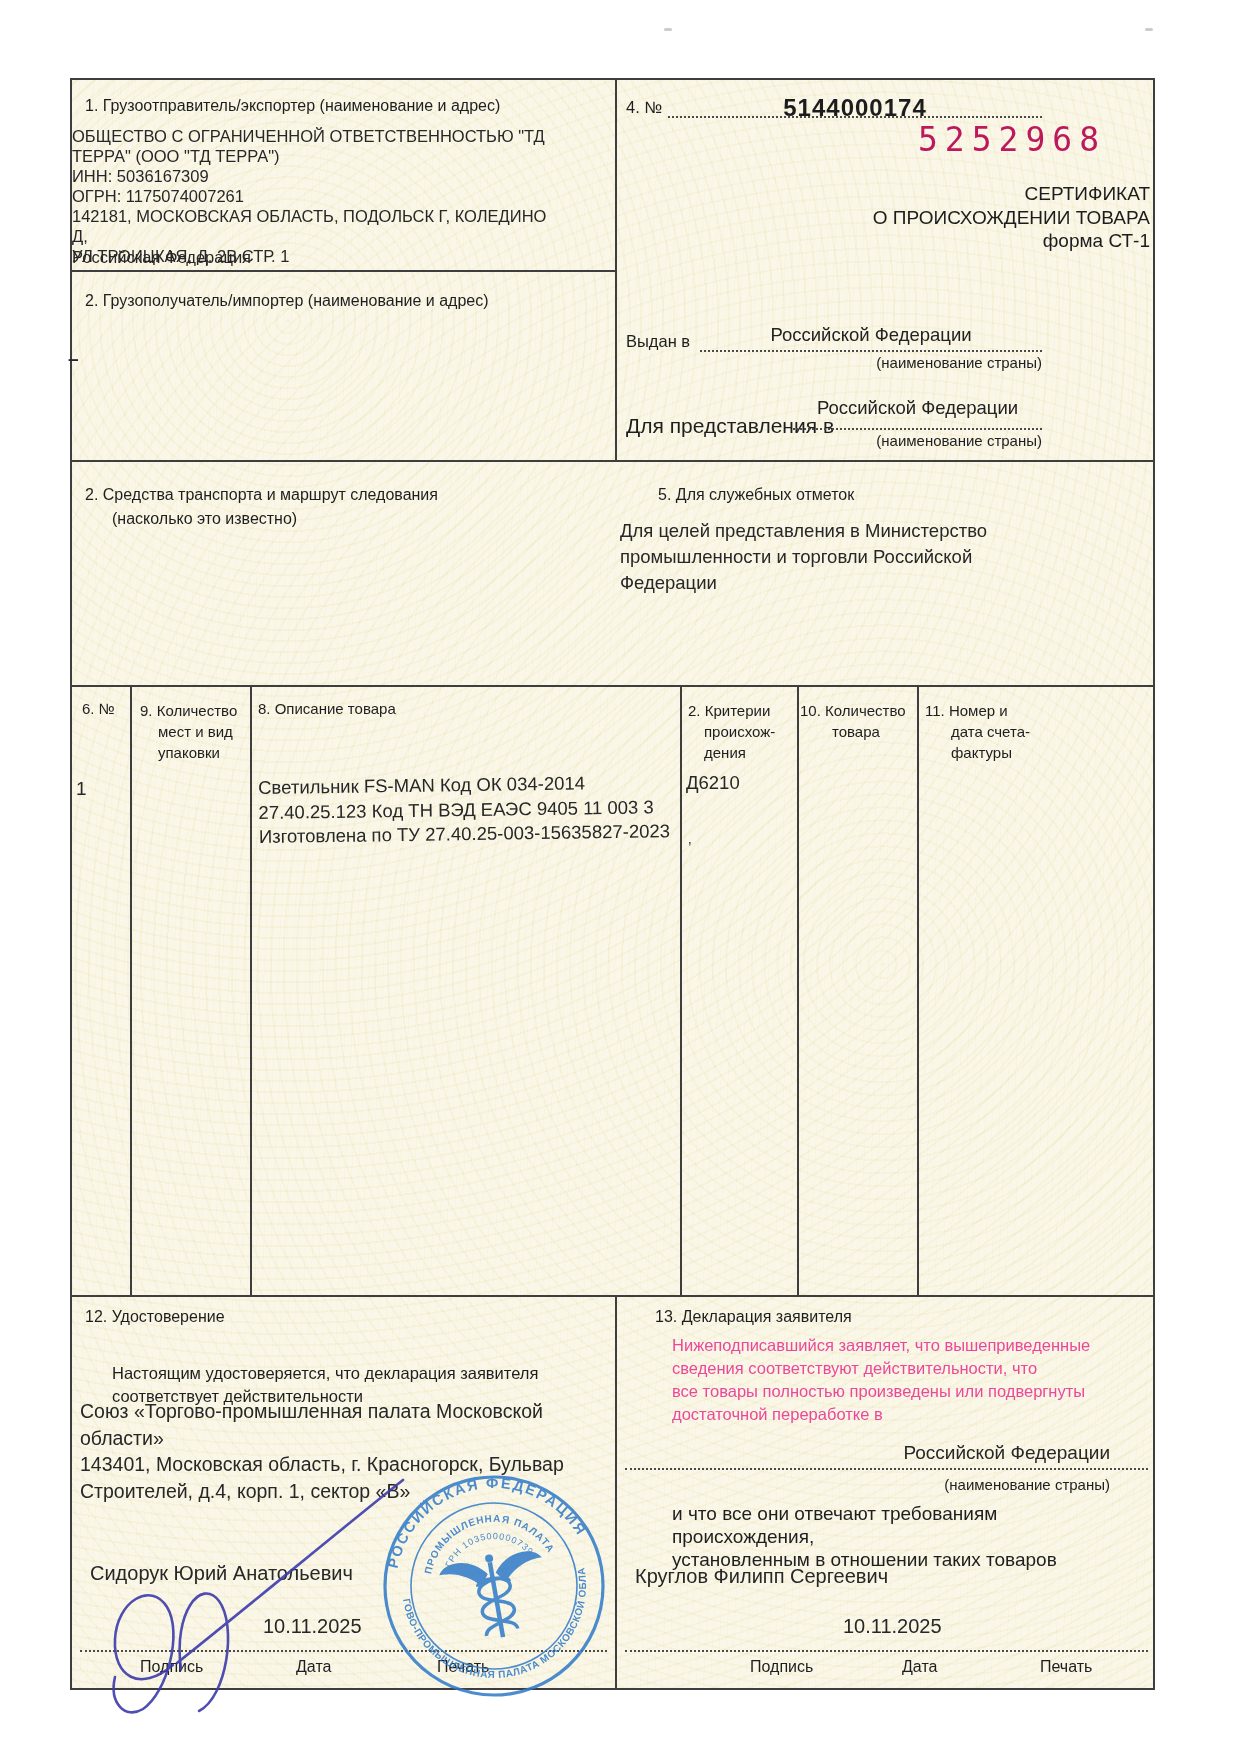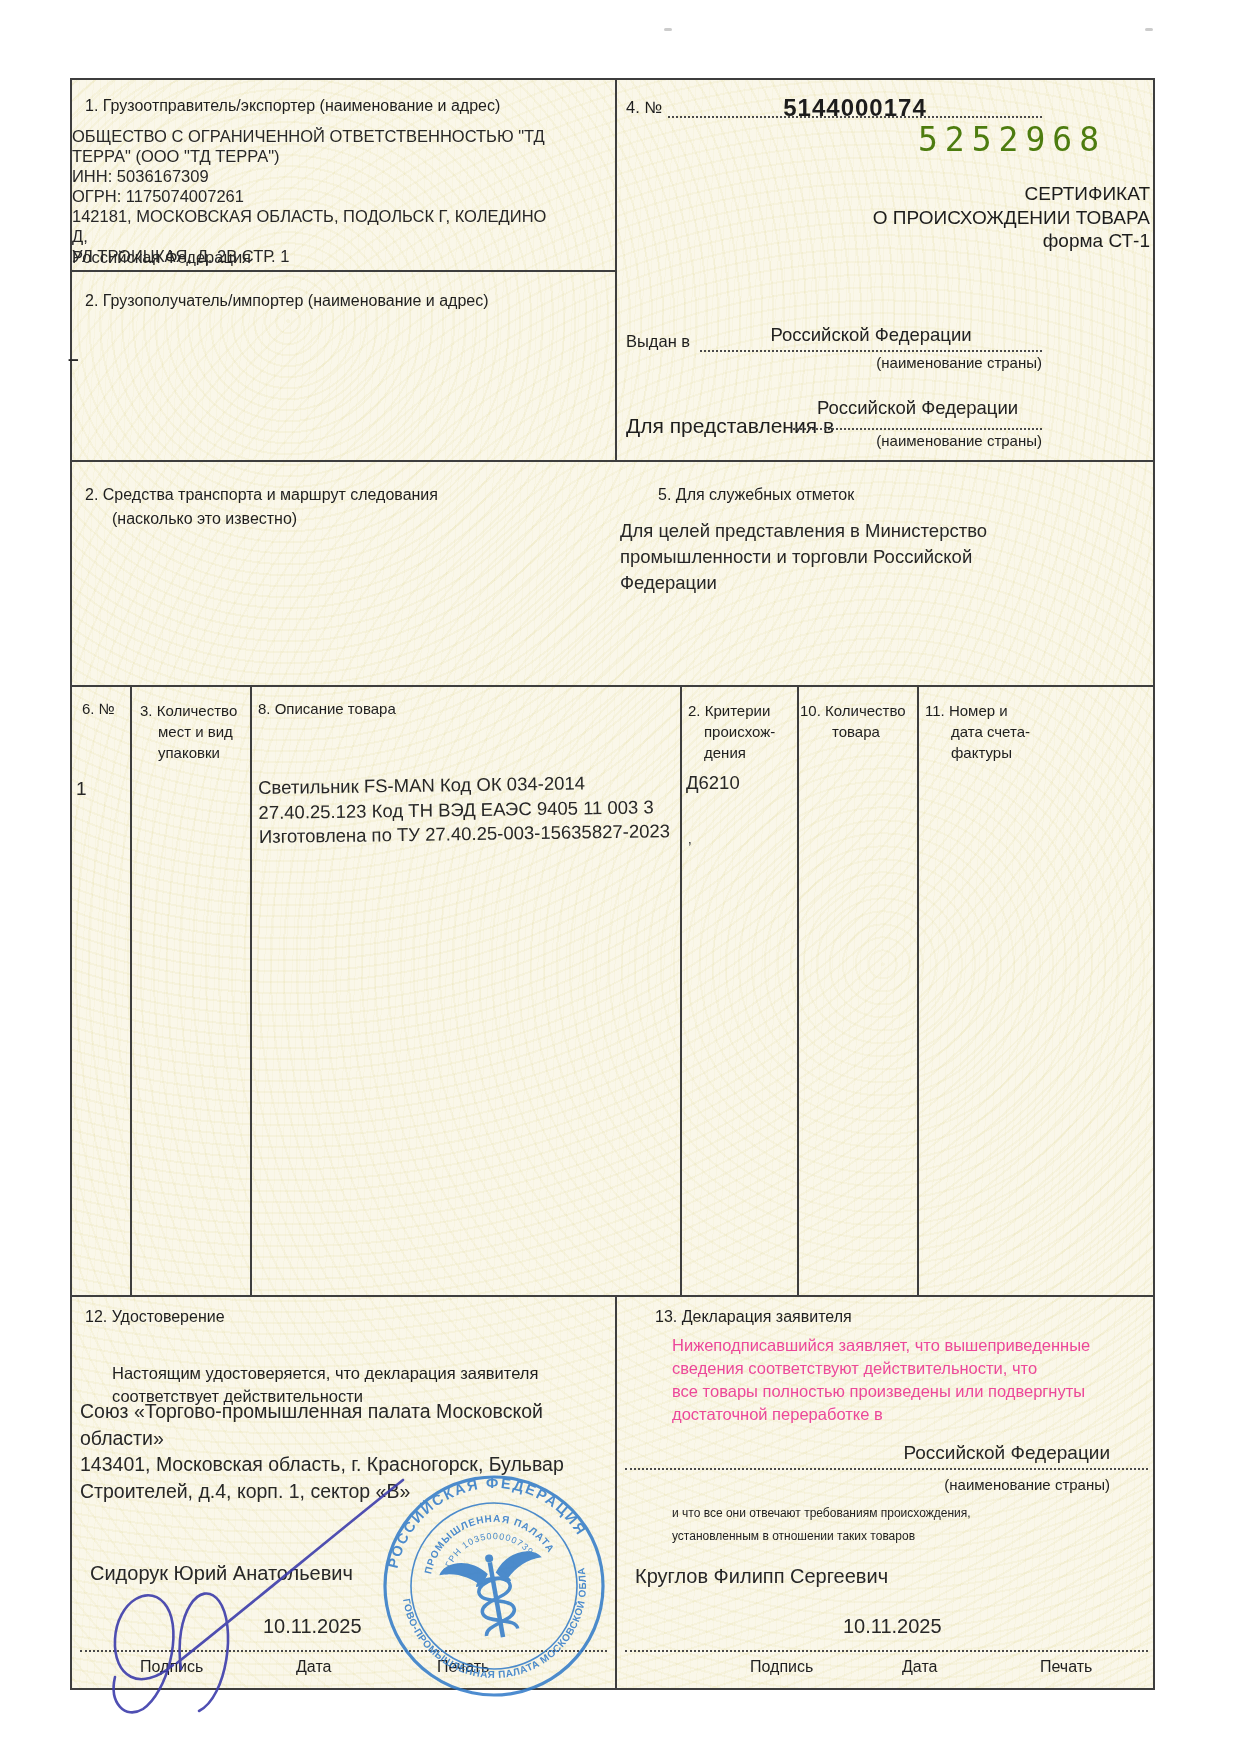--- a/index.html
+++ b/index.html
@@ -58,21 +58,21 @@
 УЛ ТРОИЦКАЯ, Д. 2В СТР. 1</div>
 <div class="abs typed" style="left:72px;top:248px;font-size:16.5px;">Российская Федерация</div>
 
 <div class="abs lbl" style="left:85px;top:292px;text-align:right;">2. Грузополучатель/импортер (наименование и адрес)</div>
 <div class="abs typed" style="left:68px;top:348px;font-size:19px;font-weight:bold;">–</div>
 
 <div class="abs lbl" style="left:626px;top:98px;font-size:16.5px;">4. №</div>
 <div class="abs dots" style="left:668px;top:88px;width:374px;height:28px;display:flex;align-items:flex-end;justify-content:center;">
   <span style="font-size:24px;font-weight:bold;letter-spacing:1px;transform:translateY(6px);color:#1c1c1c;">5144000174</span>
 </div>
-<div class="abs" style="left:918px;top:120px;font-family:'DejaVu Sans Mono',monospace;font-size:33px;letter-spacing:7px;color:#4d7c0f;">5252968</div>
+<div class="abs" style="left:918px;top:120px;font-family:'DejaVu Sans Mono',monospace;font-size:33px;letter-spacing:7px;color:#be185d;">5252968</div>
 
 <div class="abs ml ctr" style="left:650px;top:182px;width:500px;font-size:19px;line-height:23.5px;color:#1c1c1c;">СЕРТИФИКАТ
 О ПРОИСХОЖДЕНИИ ТОВАРА
 форма СТ-1</div>
 
 <div class="abs lbl" style="left:626px;top:332px;font-size:16.5px;">Выдан в</div>
 <div class="abs dots" style="left:700px;top:324px;width:342px;height:26px;text-align:center;">
   <span style="font-size:18.5px;color:#222;">Российской Федерации</span>
 </div>
 <div class="abs ctr small" style="left:700px;top:354px;width:342px;">(наименование страны)</div>
@@ -86,21 +86,21 @@
 <div class="abs lbl" style="left:85px;top:486px;">2. Средства транспорта и маршрут следования</div>
 <div class="abs lbl" style="left:112px;top:510px;">(насколько это известно)</div>
 
 <div class="abs lbl" style="left:658px;top:486px;">5. Для служебных отметок</div>
 <div class="abs ml typed" style="left:620px;top:518px;font-size:18.5px;line-height:26px;width:470px;">Для целей представления в Министерство
 промышленности и торговли Российской
 Федерации</div>
 
 <div class="abs small" style="left:82px;top:700px;">6. №</div>
 <div class="abs small" style="left:140px;top:700px;line-height:21px;">
-  <div>3. Количество</div>
+  <div>9. Количество</div>
   <div class="ml" style="margin-left:18px;">мест и вид
 упаковки</div>
 </div>
 <div class="abs small" style="left:258px;top:700px;">8. Описание товара</div>
 <div class="abs small" style="left:688px;top:700px;line-height:21px;">
   <div>2. Критерии</div>
   <div class="ml" style="margin-left:16px;">происхож-
 дения</div>
 </div>
 <div class="abs small" style="left:800px;top:700px;line-height:21px;">
@@ -135,21 +135,21 @@
 <div class="abs lbl" style="left:437px;top:1658px;">Печать</div>
 
 <div class="abs lbl" style="left:655px;top:1308px;">13. Декларация заявителя</div>
 <div class="abs ml" style="left:672px;top:1334px;font-size:16.5px;line-height:23px;width:470px;color:#ec4899;">Нижеподписавшийся заявляет, что вышеприведенные
 сведения соответствуют действительности, что
 все товары полностью произведены или подвергнуты
 достаточной переработке в</div>
 <div class="abs ctr typed" style="left:660px;top:1442px;width:450px;font-size:19px;">Российской Федерации</div>
 <div class="dotline" style="left:625px;top:1448px;width:523px;height:20px;"></div>
 <div class="abs ctr small" style="left:660px;top:1476px;width:450px;">(наименование страны)</div>
-<div class="abs ml" style="left:672px;top:1502px;font-size:12px;line-height:23px;width:470px;color:#1e1e1e;">и что все они отвечают требованиям происхождения,
+<div class="abs ml" style="left:672px;top:1502px;font-size:19px;line-height:23px;width:470px;color:#1e1e1e;">и что все они отвечают требованиям происхождения,
 установленным в отношении таких товаров</div>
 <div class="abs typed" style="left:635px;top:1565px;font-size:20px;">Круглов Филипп Сергеевич</div>
 <div class="abs typed" style="left:843px;top:1615px;font-size:20px;">10.11.2025</div>
 <div class="dotline" style="left:625px;top:1628px;width:523px;height:22px;"></div>
 <div class="abs lbl" style="left:750px;top:1658px;">Подпись</div>
 <div class="abs lbl" style="left:902px;top:1658px;">Дата</div>
 <div class="abs lbl" style="left:1040px;top:1658px;">Печать</div>
 
 <svg class="abs" style="left:85px;top:1425px;" width="340" height="300" viewBox="0 0 340 300">
   <g fill="none" stroke="#3c3cab" stroke-width="2.6" stroke-linecap="round" opacity="0.9">

